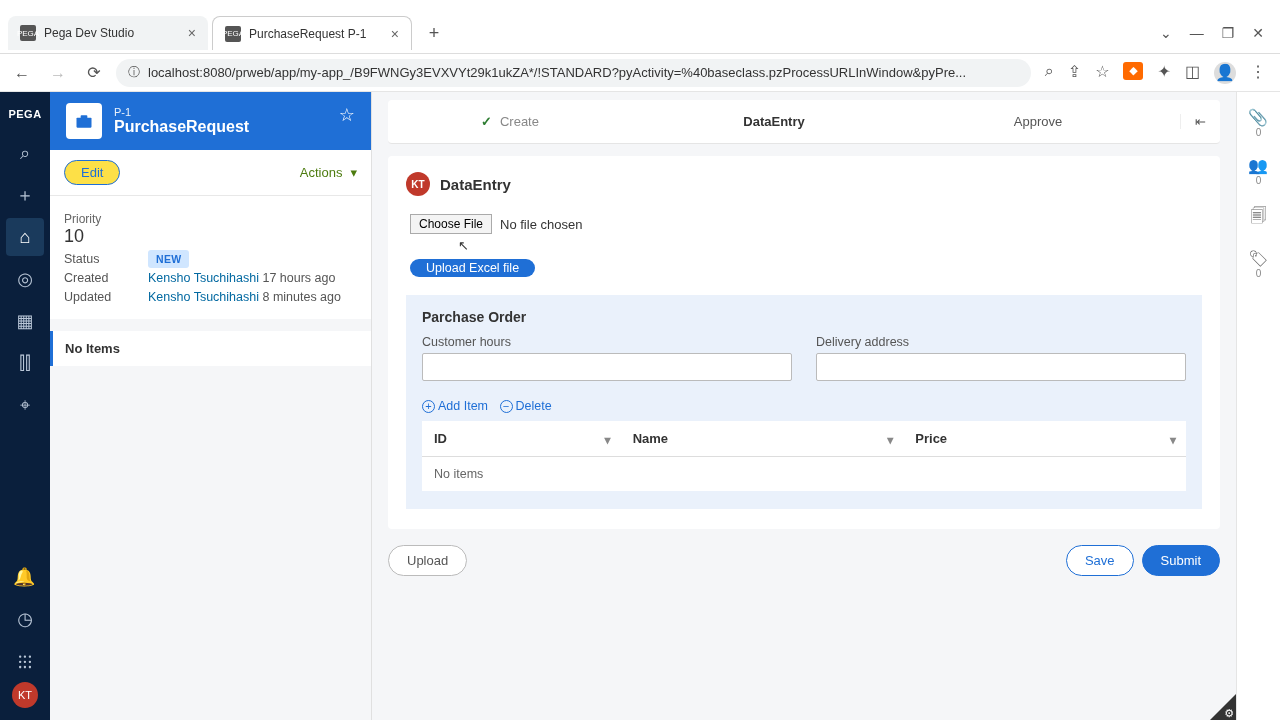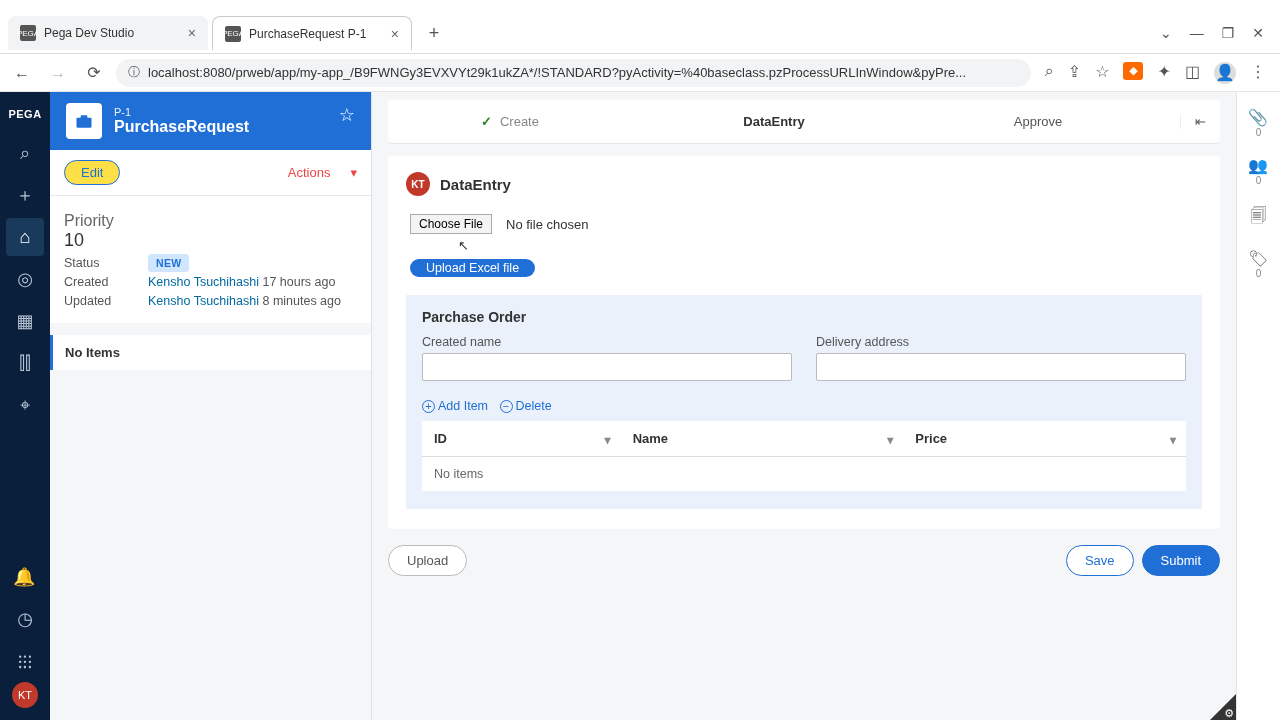--- a/index.html
+++ b/index.html
@@ -44,24 +44,24 @@
   .panel-header { background:#1f6fd6; color:#fff; padding:12px 16px; display:flex; align-items:center; gap:12px; height:58px; position:relative; }
   .case-icon { width:36px; height:36px; background:#fff; border-radius:4px; display:flex; align-items:center; justify-content:center; }
   .case-icon svg { width:20px; height:20px; }
   .case-ids { display:flex; flex-direction:column; }
   .case-id-small { font-size:11px; opacity:.9; }
   .case-name { font-size:16px; font-weight:600; }
   .star { position:absolute; right:16px; top:12px; font-size:18px; cursor:pointer; color:#fff; }
 
   .panel-actions { display:flex; align-items:center; padding:10px 14px; background:#fff; border-bottom:1px solid #e8e8e8; }
   .edit-btn { border:1px solid #1f6fd6; color:#1f6fd6; background:#fde047; border-radius:16px; padding:4px 16px; font-size:13px; cursor:pointer; }
-  .actions-link { margin-left:auto; color:#ef4444; font-size:13px; cursor:pointer; display:flex; align-items:center; gap:20px; }
+  .actions-link { margin-left:auto; color:#4d7c0f; font-size:13px; cursor:pointer; display:flex; align-items:center; gap:8px; }
 
   .panel-body { padding:10px 14px; background:#fff; font-size:13px; }
-  .pb-label { color:#666; font-size:16px; margin-top:6px; }
+  .pb-label { color:#666; font-size:12px; margin-top:6px; }
   .pb-value { font-size:18px; font-weight:500; margin-bottom:4px; }
   .pb-row { display:flex; gap:10px; align-items:center; margin:5px 0; }
   .pb-row .k { width:74px; color:#555; font-size:12.5px; }
   .pb-row .v { font-size:12.5px; }
   .pb-row .v a { color:#0369a1; text-decoration:none; }
   .pb-row .v .ago { color:#555; }
   .badge-new { background:#d0e6ff; color:#1f6fd6; font-size:10.5px; font-weight:600; padding:3px 8px; border-radius:3px; letter-spacing:.3px; }
 
   .panel-tabs { margin-top:12px; border-left:3px solid #1f6fd6; padding:10px 12px; font-size:13px; font-weight:600; color:#333; background:#fff; }
 
@@ -74,21 +74,21 @@
   .stage.active { font-weight:700; color:#333; }
   .stage::after { content:""; position:absolute; right:-1px; top:6px; bottom:6px; width:18px; background:linear-gradient(135deg, transparent 48%, #ddd 50%, transparent 52%),linear-gradient(45deg, transparent 48%, #ddd 50%, transparent 52%); }
   .stage:last-child::after{ display:none; }
   .stage-back { width:40px; display:flex; align-items:center; justify-content:center; color:#555; border-left:1px solid #eee; cursor:pointer; }
 
   .card { background:#fff; margin:12px 16px; border-radius:4px; padding:16px 18px 20px; }
   .card-title-row { display:flex; align-items:center; gap:10px; margin-bottom:18px; }
   .avatar-kt2 { width:24px; height:24px; border-radius:50%; background:#c0392b; color:#fff; font-size:10px; font-weight:600; display:flex; align-items:center; justify-content:center; }
   .card-title { font-size:15px; font-weight:700; color:#333; }
 
-  .file-row { display:flex; align-items:center; gap:14px; margin:4px 0 12px 4px; }
+  .file-row { display:flex; align-items:center; gap:8px; margin:4px 0 12px 4px; }
   .choose-file { border:1px solid #aaa; background:#f4f4f4; padding:2px 8px; font-size:12px; cursor:pointer; }
   .no-file { font-size:13px; color:#333; }
   .cursor-img { font-size:13px; color:#333; margin-left:-2px; }
 
   .upload-btn { background:#1f6fd6; color:#fff; border:none; border-radius:18px; padding:2px 16px; font-size:12.5px; cursor:pointer; margin-left:4px; }
 
   .po-card { background:#eaf1fb; border-radius:0; padding:14px 16px 18px; margin-top:18px; }
   .po-title { font-size:14px; font-weight:700; margin-bottom:10px; }
   .po-fields { display:flex; gap:24px; }
   .po-field { flex:1; display:flex; flex-direction:column; gap:4px; }
@@ -240,21 +240,21 @@
         <span class="no-file">No file chosen</span>
       </div>
       <div style="margin-left:54px; margin-top:-8px; margin-bottom:6px;"><span class="cursor-img">↖</span></div>
 
       <button class="upload-btn">Upload Excel file</button>
 
       <div class="po-card">
         <div class="po-title">Parchase Order</div>
         <div class="po-fields">
           <div class="po-field">
-            <label>Created name</label>
+            <label>Customer hours</label>
             <input type="text" value="" style="">
           </div>
           <div class="po-field">
             <label>Delivery address</label>
             <input type="text" value="" style="">
           </div>
         </div>
 
         <div class="po-actions">
           <a href="#"><span class="plus-icon">+</span><span>Add Item</span></a>

